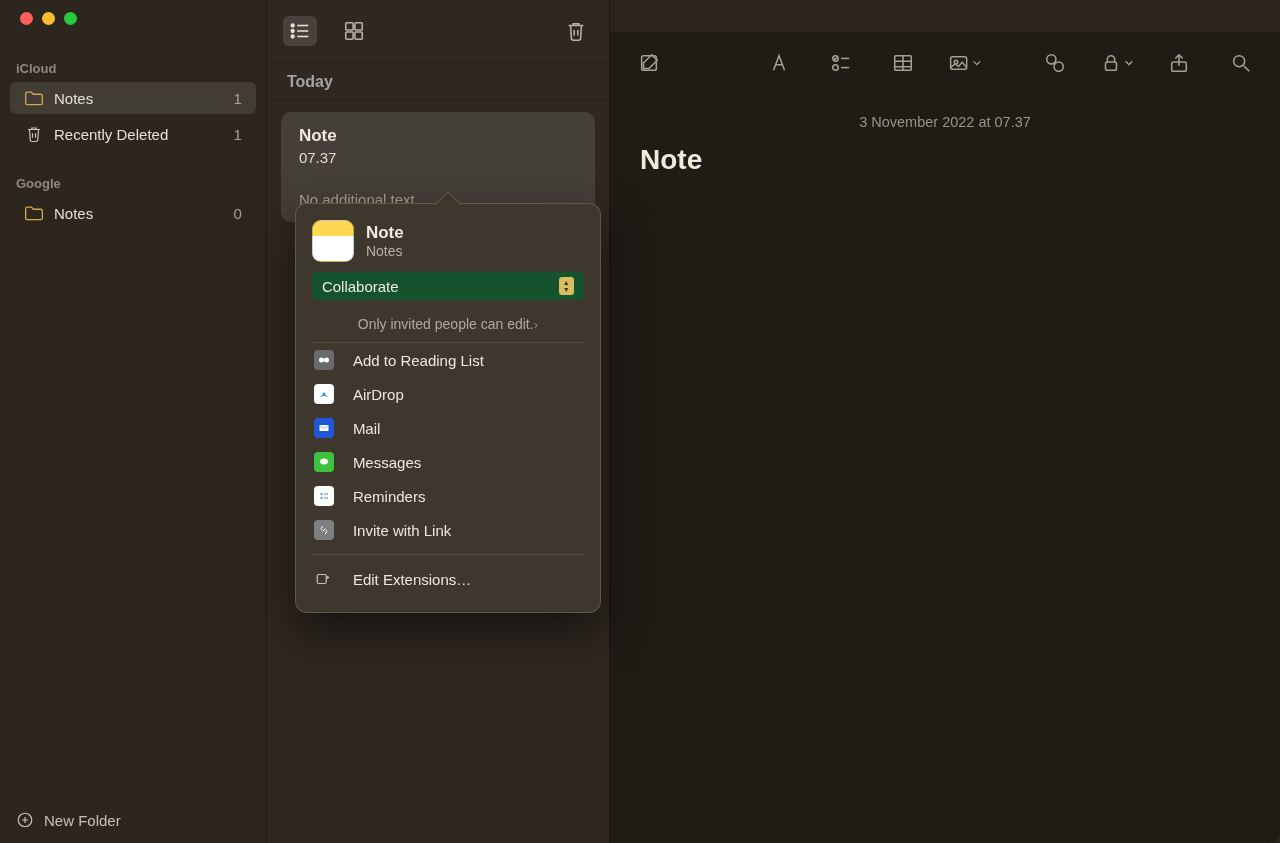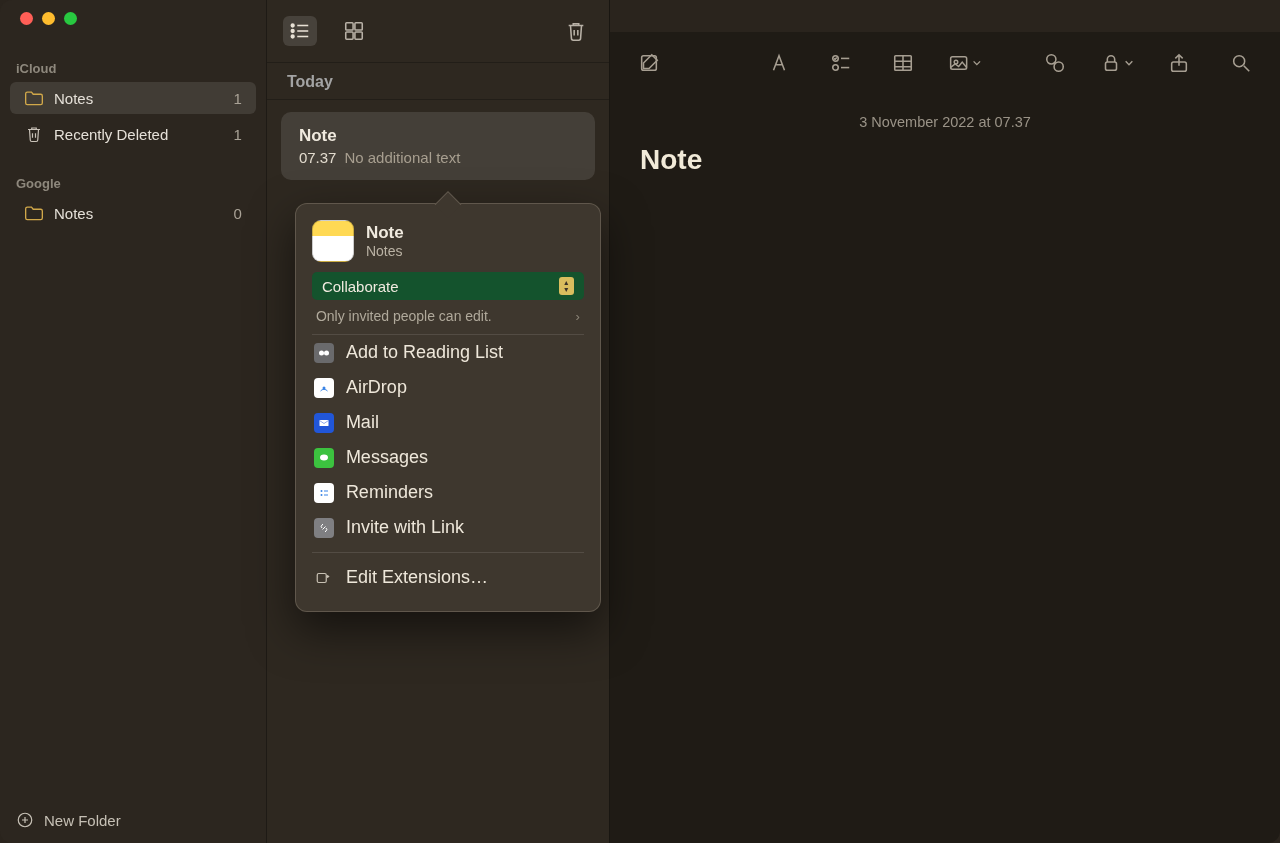--- a/index.html
+++ b/index.html
@@ -29,41 +29,41 @@
 .list-toolbar { height: 62px; display: flex; align-items: center; padding: 0 16px; gap: 20px; }
 .toolbar-btn { background: none; border: none; color: #b8b1a6; cursor: pointer; width: 34px; height: 30px; display: flex; align-items: center; justify-content: center; border-radius: 6px; }
 .toolbar-btn.active { background: rgba(255,255,255,0.12); color: #e8e1d5; }
 .toolbar-btn svg { width: 22px; height: 22px; fill: none; stroke: currentColor; stroke-width: 1.7; }
 .toolbar-spacer { flex: 1; }
 
 .list-header { font-size: 16px; font-weight: 700; color: #a3a3a3; padding: 10px 20px 8px; border-top: 1px solid rgba(0,0,0,0.25); border-bottom: 1px solid rgba(0,0,0,0.25); }
 
 .note-item { margin: 12px 14px; padding: 14px 18px; border-radius: 10px; background: rgba(255,255,255,0.11); cursor: pointer; }
 .note-title { font-size: 17px; font-weight: 600; color: #f0eadf; margin-bottom: 3px; }
-.note-meta { font-size: 15px; color: #e2dbce; display: flex; gap: 8px; }
+.note-meta { font-size: 15px; color: #e2dbce; display: flex; gap: 25px; flex-direction: column; }
 .note-meta .preview { color: #a89f90; }
 
 .share-popover { position: absolute; top: 203px; left: 28px; width: 306px; background: #3e372e; border: 1px solid rgba(130,120,105,0.5); border-radius: 12px; box-shadow: 0 18px 45px rgba(0,0,0,0.55); padding: 16px; }
 .share-popover::before { content: ""; position: absolute; top: -9px; left: 50%; transform: translateX(-50%); width: 18px; height: 18px; background: #3e372e; border-left: 1px solid rgba(130,120,105,0.5); border-top: 1px solid rgba(130,120,105,0.5); transform: translateX(-50%) rotate(45deg); }
 .share-header { display: flex; align-items: center; gap: 12px; margin-bottom: 10px; }
 .notes-app-icon { width: 42px; height: 42px; border-radius: 9px; background: linear-gradient(#ffd954 0 38%, #fff 38% 100%); border: 1px solid rgba(0,0,0,0.2); flex-shrink: 0; }
 .share-title { font-size: 17px; font-weight: 700; color: #f0eadf; }
 .share-subtitle { font-size: 14px; color: #bab2a4; }
 
 .collab-select { margin-top: 8px; background: #14532d; border-radius: 5px; padding: 5px 10px; display: flex; align-items: center; justify-content: space-between; cursor: pointer; }
 .collab-label { color: #f0eadf; font-size: 15px; }
 .collab-stepper { width: 15px; height: 18px; background: #d9bd5e; border-radius: 3px; display: flex; flex-direction: column; align-items: center; justify-content: center; }
 .collab-stepper::before { content: "▴"; color: #3a3328; font-size: 8px; line-height: 7px; }
 .collab-stepper::after { content: "▾"; color: #3a3328; font-size: 8px; line-height: 7px; }
 
-.permission-row { display: flex; align-items: center; justify-content: space-between; padding: 8px 4px 10px; border-bottom: 1px solid rgba(255,255,255,0.11); cursor: pointer; }
+.permission-row { display: flex; align-items: center; justify-content: center; padding: 8px 4px 10px; border-bottom: 1px solid rgba(255,255,255,0.11); cursor: pointer; margin-top: 8px; }
 .permission-text { color: #b0a99b; font-size: 14px; }
 .chev { color: #8b8477; font-size: 13px; }
 
-.share-option { display: flex; align-items: center; gap: 12px; padding: 7px 2px; cursor: pointer; font-size: 18px; color: #eee7da; }
+.share-option { display: flex; align-items: center; gap: 19px; padding: 7px 2px; cursor: pointer; font-size: 15px; color: #eee7da; }
 .share-option:first-of-type { margin-top: 8px; }
 .opt-icon { width: 20px; height: 20px; border-radius: 4px; display: flex; align-items: center; justify-content: center; flex-shrink: 0; }
 .opt-icon.reading { background: #6a6a6c; }
 .opt-icon.airdrop { background: #fff; }
 .opt-icon.mail { background: #2156d8; }
 .opt-icon.messages { background: #3cc23f; }
 .opt-icon.reminders { background: #fff; }
 .opt-icon.link { background: #7f7f82; }
 .opt-icon svg { width: 12px; height: 12px; fill: #fff; }
 .opt-icon.airdrop svg, .opt-icon.reminders svg { fill: #3a84e6; }

